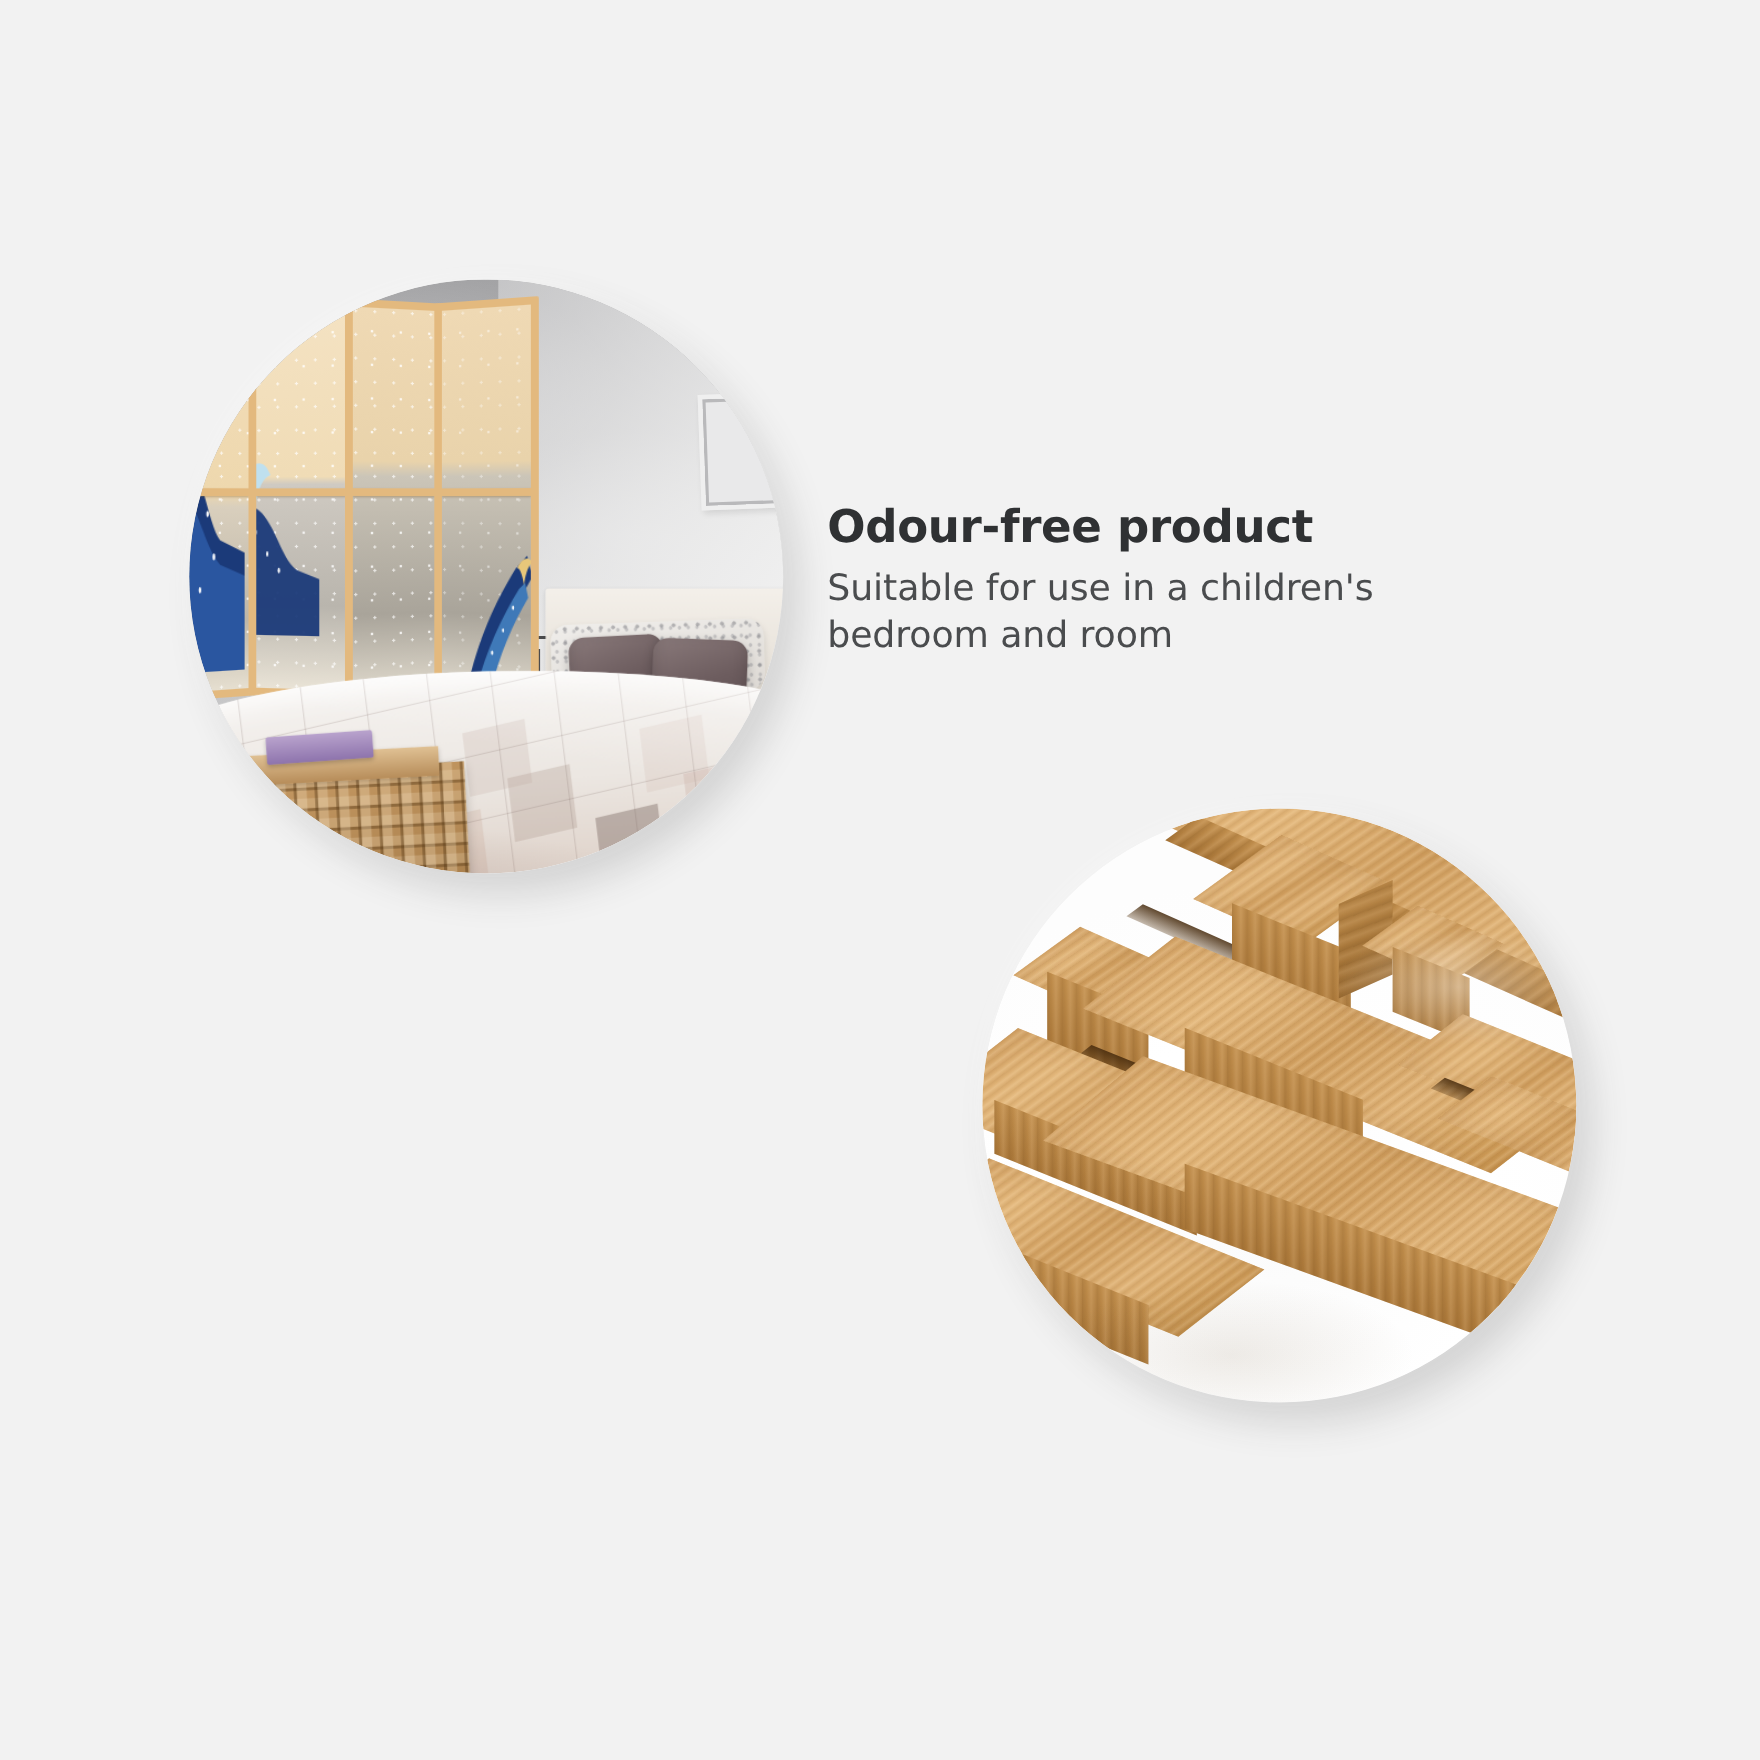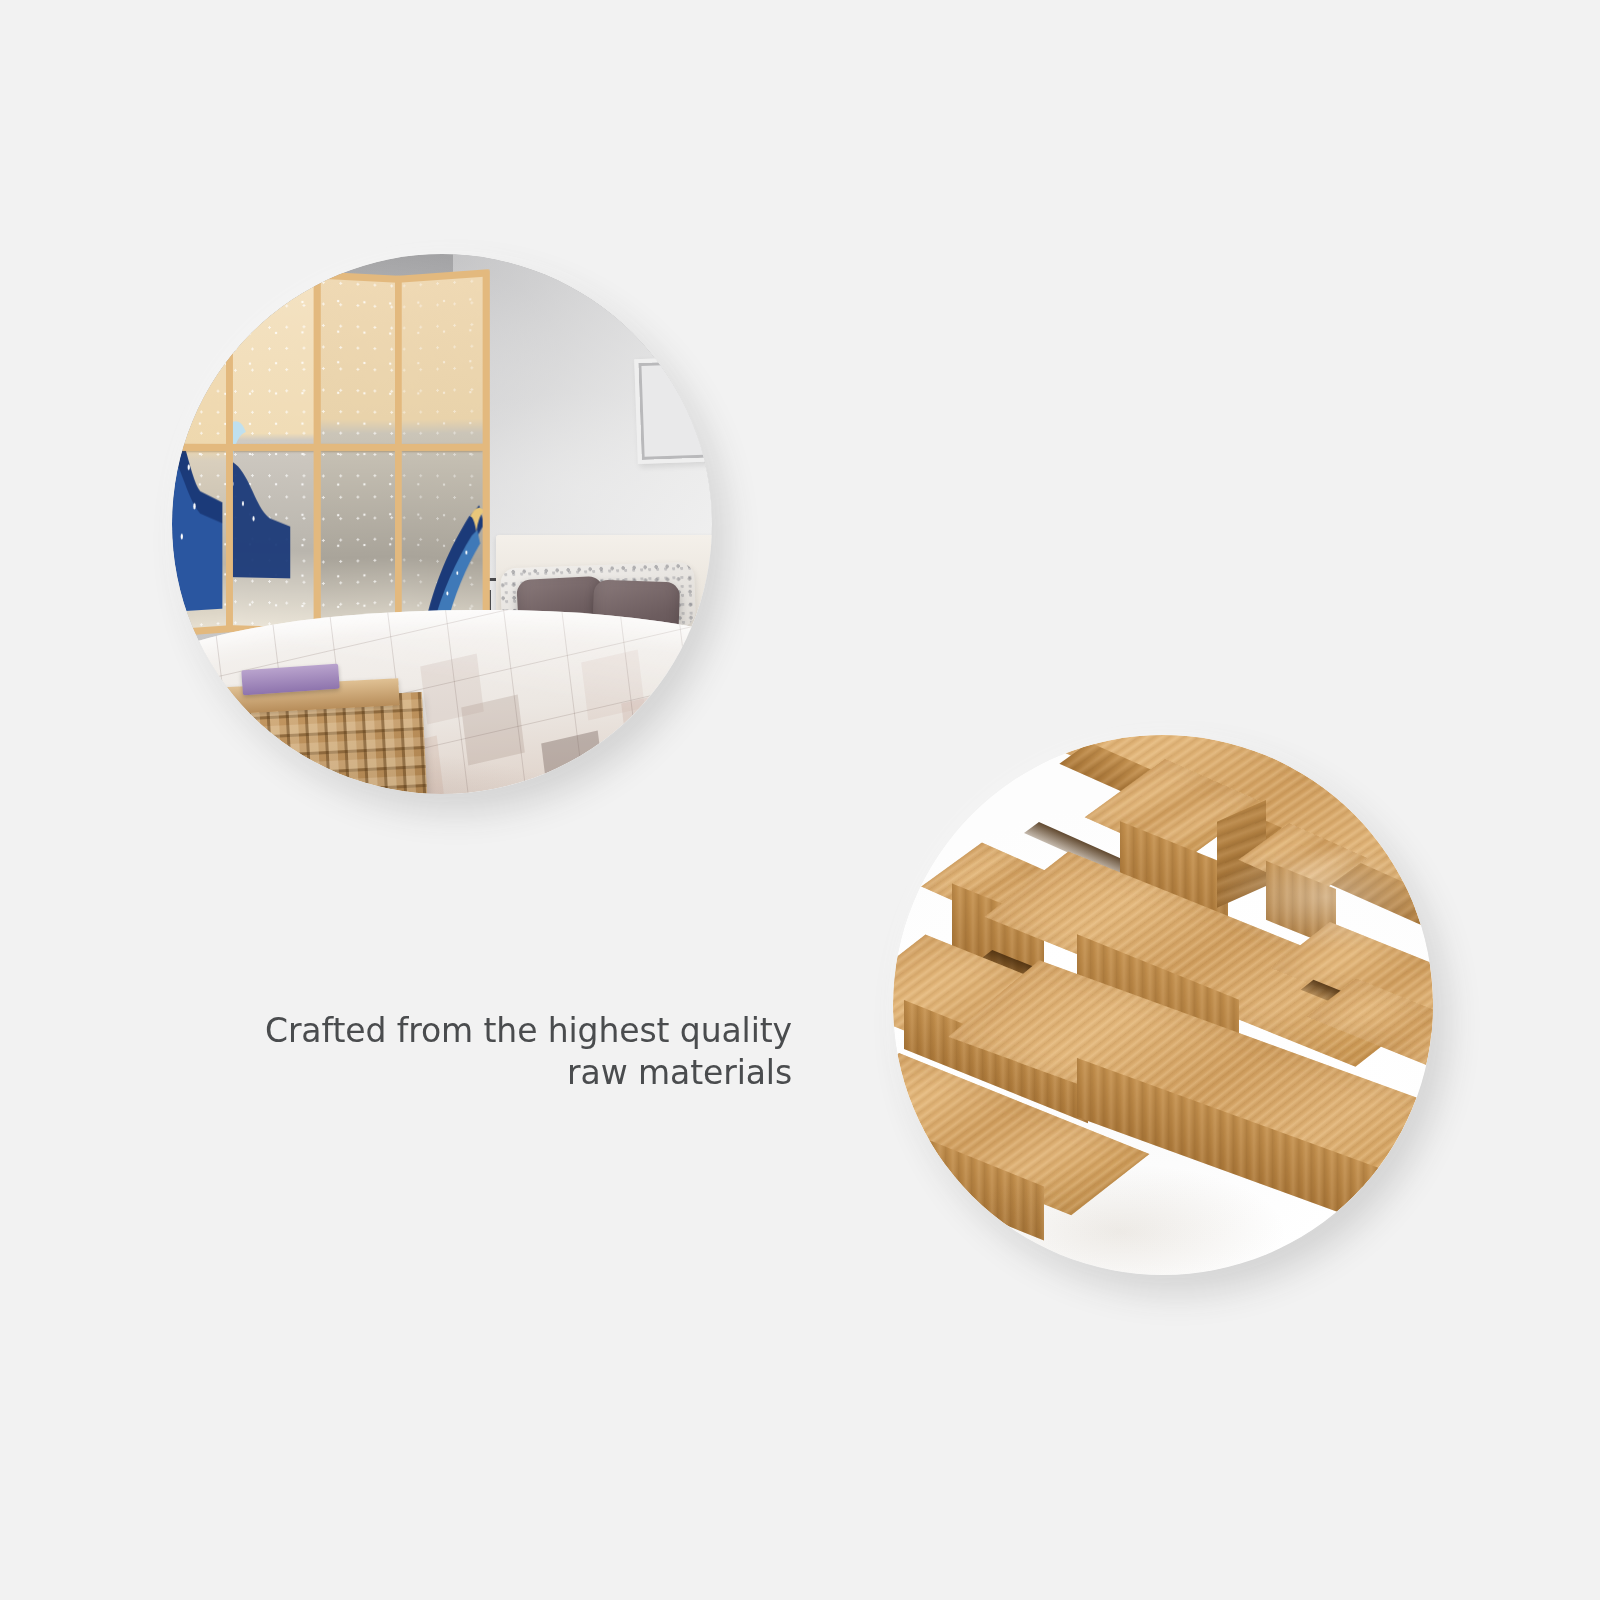--- a/index.html
+++ b/index.html
@@ -457,20 +457,24 @@
         <div class="bench">
           <div class="bench-weave"></div>
         </div>
         <div class="bench-top"></div>
         <div class="book-purple"></div>
 
       </div>
     </div>
   </div>
 
+  <div class="feature-text" id="text-odour">
+    <div class="feature-title">Odour-free product</div>
+    <div class="feature-sub">Suitable for use in a children's bedroom and room</div>
+  </div>
 
   <div class="circle-media" id="circle-wood">
     <div class="inner">
       <div class="wood-scene">
         <div class="planks">
 
           <div class="plank" style="left:30%; top:4%; width:82%; height:16%; transform: rotate(24deg) skewX(-30deg);">
             <div class="face-top"></div>
           </div>
           <div class="plank" style="left:30%; top:17%; width:82%; height:6%; transform: rotate(24deg) skewX(-30deg);">
@@ -541,16 +545,15 @@
             <div class="face-top"></div>
           </div>
 
         </div>
         <div class="wood-soft-shadow"></div>
       </div>
     </div>
   </div>
 
   <div class="feature-text" id="text-solid">
-    <div class="feature-sub">Crafted from the highest quality raw materials</div>
   </div>
 
 </div>
 
 </body></html>

